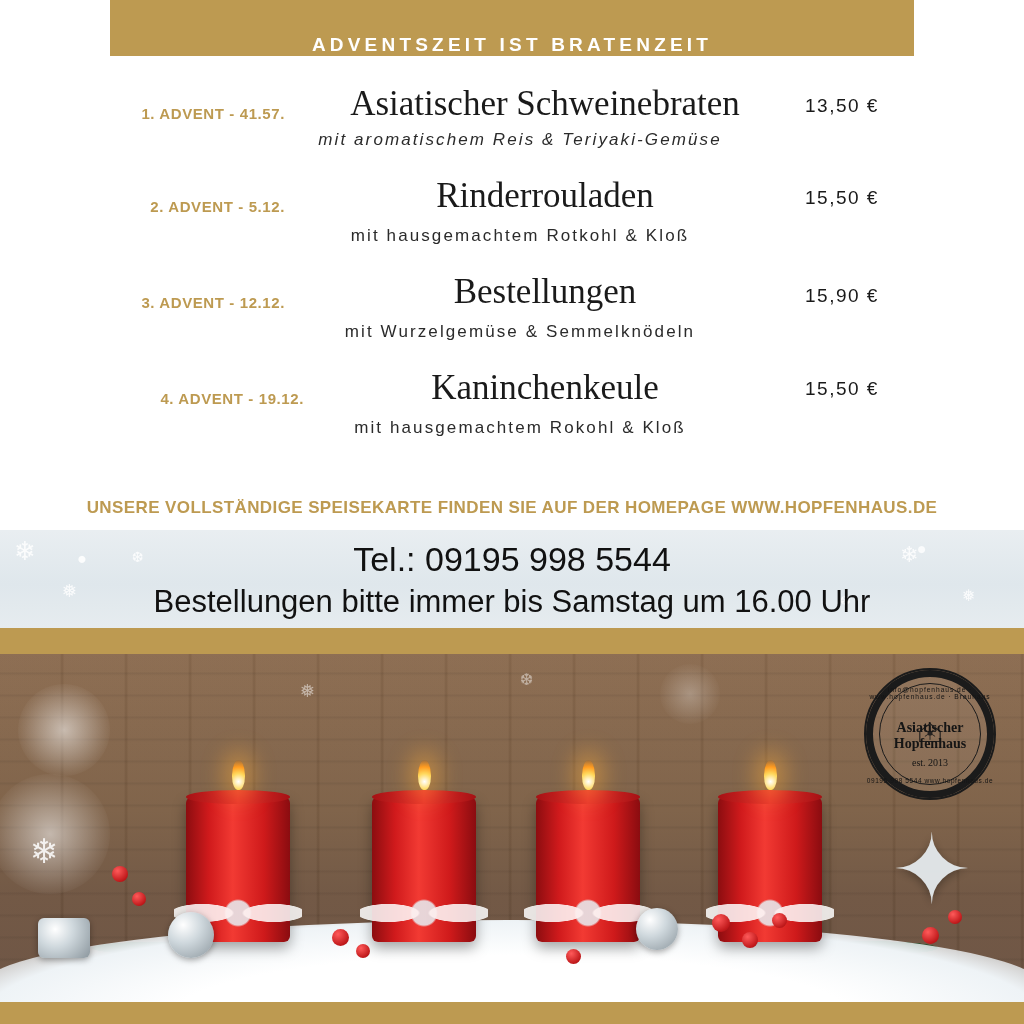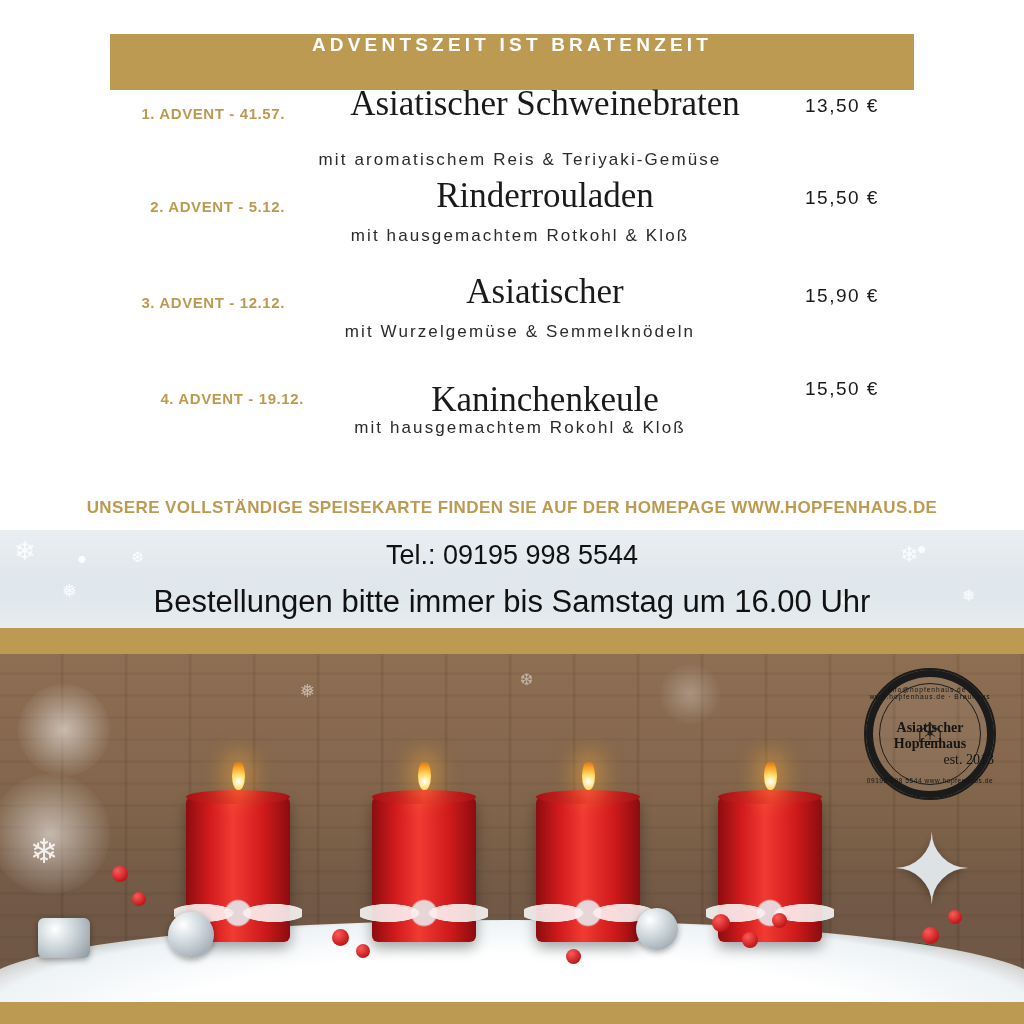--- a/index.html
+++ b/index.html
@@ -25,23 +25,22 @@
 
   
   .header-band {
     position: absolute;
     left: 110px;
     top: 0;
     width: 804px;
     height: 56px;
     background: #bd9a51;
     display: flex;
-    align-items: flex-start;
+    align-items: flex-end;
     justify-content: center;
-    margin-top: 34px;
   }
   .header-band .title {
     color: #ffffff;
     font-size: 19px;
     font-weight: bold;
     letter-spacing: 4.2px;
     text-transform: uppercase;
     font-family: "Liberation Sans", sans-serif;
   }
 
@@ -95,34 +94,34 @@
     font-family: "Liberation Sans", sans-serif;
     font-size: 17px;
     letter-spacing: 2.1px;
     color: #2b2b2b;
   }
 
   
   .r1 .advent-label { top: 27px; }
   .r1 .dish         { top: 8px; }
   .r1 .price        { top: 17px; }
-  .r1 .desc         { top: 72px; }
+  .r1 .desc         { top: 52px; font-style: italic; }
 
   .r2 .advent-label { top: 24px; }
   .r2 .dish         { top: 4px; }
   .r2 .price        { top: 13px; }
   .r2 .desc         { top: 52px; text-align: center; }
 
   .r3 .advent-label { top: 24px; }
   .r3 .dish         { top: 4px; }
   .r3 .price        { top: 15px; }
   .r3 .desc         { top: 52px; }
 
   .r4 .advent-label { top: 24px; margin-left: 19px; }
-  .r4 .dish         { top: 16px; }
+  .r4 .dish         { top: 4px; }
   .r4 .price        { top: 12px; }
   .r4 .desc         { top: 52px; }
 
   
   .homepage-line {
     position: absolute;
     left: 0;
     top: 498px;
     width: 1024px;
     text-align: center;
@@ -158,21 +157,21 @@
   }
   .contact-text {
     position: absolute;
     width: 1024px;
     text-align: center;
     color: #111111;
     font-family: "Liberation Sans", sans-serif;
   }
   .contact-tel {
     top: 10px;
-    font-size: 27px;
+    font-size: 34px;
   }
   .contact-order {
     top: 54px;
     font-size: 31px;
   }
 
   
   .gold-divider {
     position: absolute;
     left: 0;
@@ -340,22 +339,22 @@
     text-align: center;
     font-family: "Liberation Serif", serif;
     font-size: 14px;
     font-weight: bold;
   }
   .stamp .stamp-est {
     position: absolute;
     bottom: 30px;
     left: 0;
     width: 100%;
-    text-align: right;
-    font-size: 14px;
+    text-align: center;
+    font-size: 10px;
     font-family: "Liberation Serif", serif;
   }
   .stamp .stamp-bottom {
     position: absolute;
     bottom: 14px;
     left: 0;
     width: 100%;
     text-align: center;
     font-size: 6.5px;
     letter-spacing: 0.6px;
@@ -401,21 +400,21 @@
 
     <div class="menu-row r2">
       <div class="advent-label">2. ADVENT - 5.12.</div>
       <div class="dish">Rinderrouladen</div>
       <div class="price">15,50 €</div>
       <div class="desc">mit hausgemachtem Rotkohl &amp; Kloß</div>
     </div>
 
     <div class="menu-row r3">
       <div class="advent-label">3. ADVENT - 12.12.</div>
-      <div class="dish">Asiatischer</div>
+      <div class="dish">Bestellungen</div>
       <div class="price">15,90 €</div>
       <div class="desc">mit Wurzelgemüse &amp; Semmelknödeln</div>
     </div>
 
     <div class="menu-row r4">
       <div class="advent-label">4. ADVENT - 19.12.</div>
       <div class="dish">Kaninchenkeule</div>
       <div class="price">15,50 €</div>
       <div class="desc">mit hausgemachtem Rokohl &amp; Kloß</div>
     </div>

